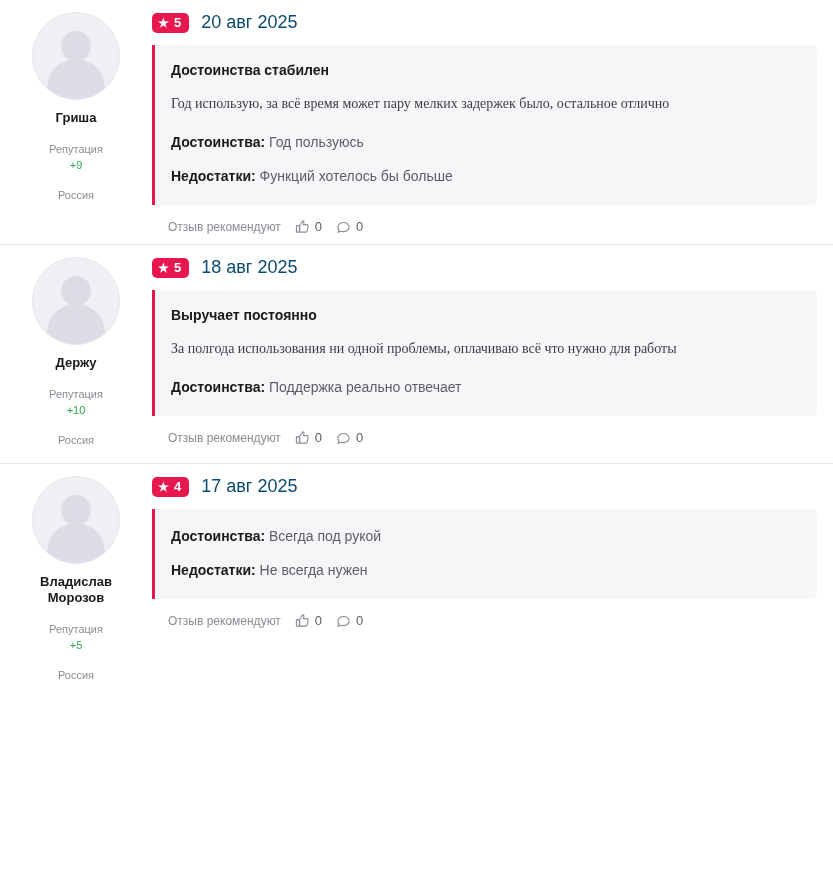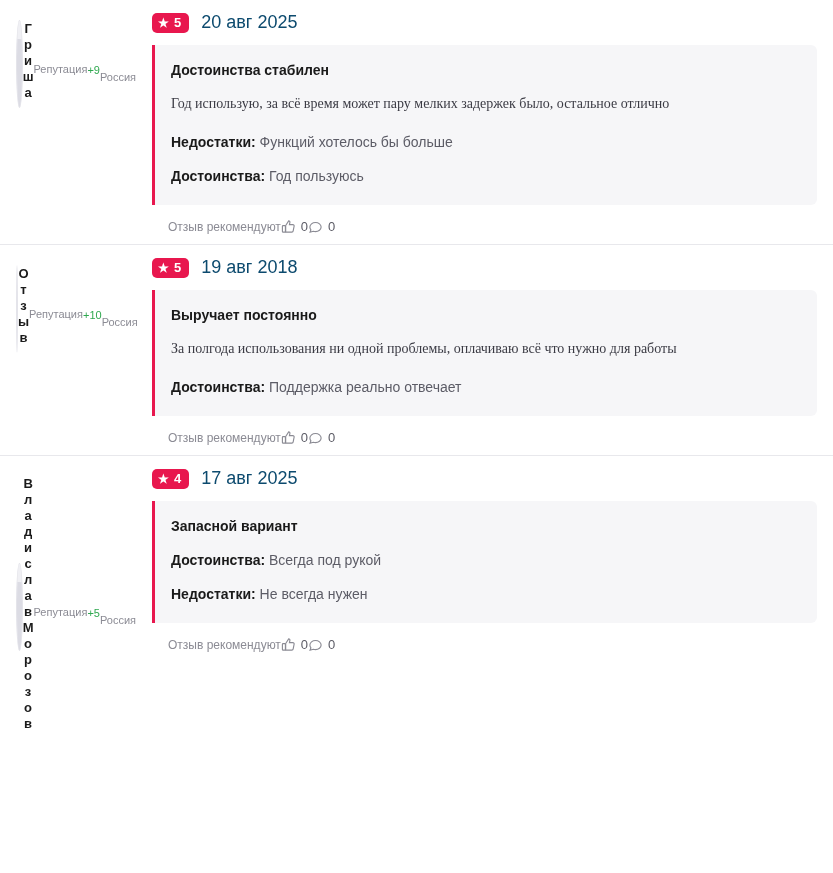--- a/index.html
+++ b/index.html
@@ -29,24 +29,23 @@
     padding: 0;
   }
   .review:last-child { border-bottom: none; }
 
   
   .author {
     width: 152px;
     min-width: 152px;
     padding: 12px 16px 16px 16px;
     display: flex;
-    flex-direction: row;
+    flex-direction: column;
     align-items: center;
     text-align: center;
-    margin-top: 8px;
   }
   .avatar {
     width: 88px;
     height: 88px;
     border-radius: 50%;
     background: #f0f0f4;
     border: 1px solid #e4e4ea;
     position: relative;
     overflow: hidden;
     margin-bottom: 10px;
@@ -163,20 +162,21 @@
   }
   .pro-con:last-child { margin-bottom: 0; }
   .pro-con .label {
     font-weight: bold;
     color: #1a1a1a;
   }
 
   .footer-row {
     display: flex;
     align-items: center;
+    gap: 14px;
     padding: 14px 0 0 16px;
   }
   .recommend-text {
     font-size: 12px;
     color: #8b8b94;
   }
   .counter {
     display: inline-flex;
     align-items: center;
     gap: 5px;
@@ -209,26 +209,26 @@
           <span class="star-icon">★</span>
           <span>5</span>
         </span>
         <span class="review-date">20 авг 2025</span>
       </div>
 
       <div class="body-card">
         <h3 class="review-title">Достоинства стабилен</h3>
         <p class="review-text">Год использую, за всё время может пару мелких задержек было, остальное отлично</p>
         <p class="pro-con">
+          <span class="label">Достоинства:</span>
+          <span>Год пользуюсь</span>
+        </p>
+        <p class="pro-con">
           <span class="label">Недостатки:</span>
           <span>Функций хотелось бы больше</span>
-        </p>
-        <p class="pro-con">
-          <span class="label">Достоинства:</span>
-          <span>Год пользуюсь</span>
         </p>
       </div>
 
       <div class="footer-row">
         <span class="recommend-text">Отзыв рекомендуют</span>
         <span class="counter">
           <svg width="15" height="15" viewBox="0 0 16 16" fill="none" stroke="#8b8b94" stroke-width="1.2">
             <path d="M5 14V7l3.2-5c.9 0 1.5.7 1.3 1.6L9 6h3.6c1 0 1.6.8 1.4 1.7l-1 5c-.1.8-.8 1.3-1.5 1.3H5z"></path>
             <rect x="1.5" y="7" width="3.2" height="7" rx="0.8"></rect>
           </svg>
@@ -243,33 +243,33 @@
       </div>
     </div>
   </div>
 
   <div class="review">
     <div class="author">
       <div class="avatar">
         <div class="head"></div>
         <div class="body"></div>
       </div>
-      <div class="author-name">Отзыв</div>
+      <div class="author-name">Держу</div>
       <div class="rep-label">Репутация</div>
       <div class="rep-value">+10</div>
       <div class="author-country">Россия</div>
     </div>
 
     <div class="content">
       <div class="meta-row">
         <span class="rating-badge">
           <span class="star-icon">★</span>
           <span>5</span>
         </span>
-        <span class="review-date">19 авг 2018</span>
+        <span class="review-date">18 авг 2025</span>
       </div>
 
       <div class="body-card">
         <h3 class="review-title">Выручает постоянно</h3>
         <p class="review-text">За полгода использования ни одной проблемы, оплачиваю всё что нужно для работы</p>
         <p class="pro-con">
           <span class="label">Достоинства:</span>
           <span>Поддержка реально отвечает</span>
         </p>
       </div>
@@ -308,21 +308,20 @@
     <div class="content">
       <div class="meta-row">
         <span class="rating-badge">
           <span class="star-icon">★</span>
           <span>4</span>
         </span>
         <span class="review-date">17 авг 2025</span>
       </div>
 
       <div class="body-card">
-        <h3 class="review-title">Запасной вариант</h3>
         <p class="pro-con">
           <span class="label">Достоинства:</span>
           <span>Всегда под рукой</span>
         </p>
         <p class="pro-con">
           <span class="label">Недостатки:</span>
           <span>Не всегда нужен</span>
         </p>
       </div>
 

